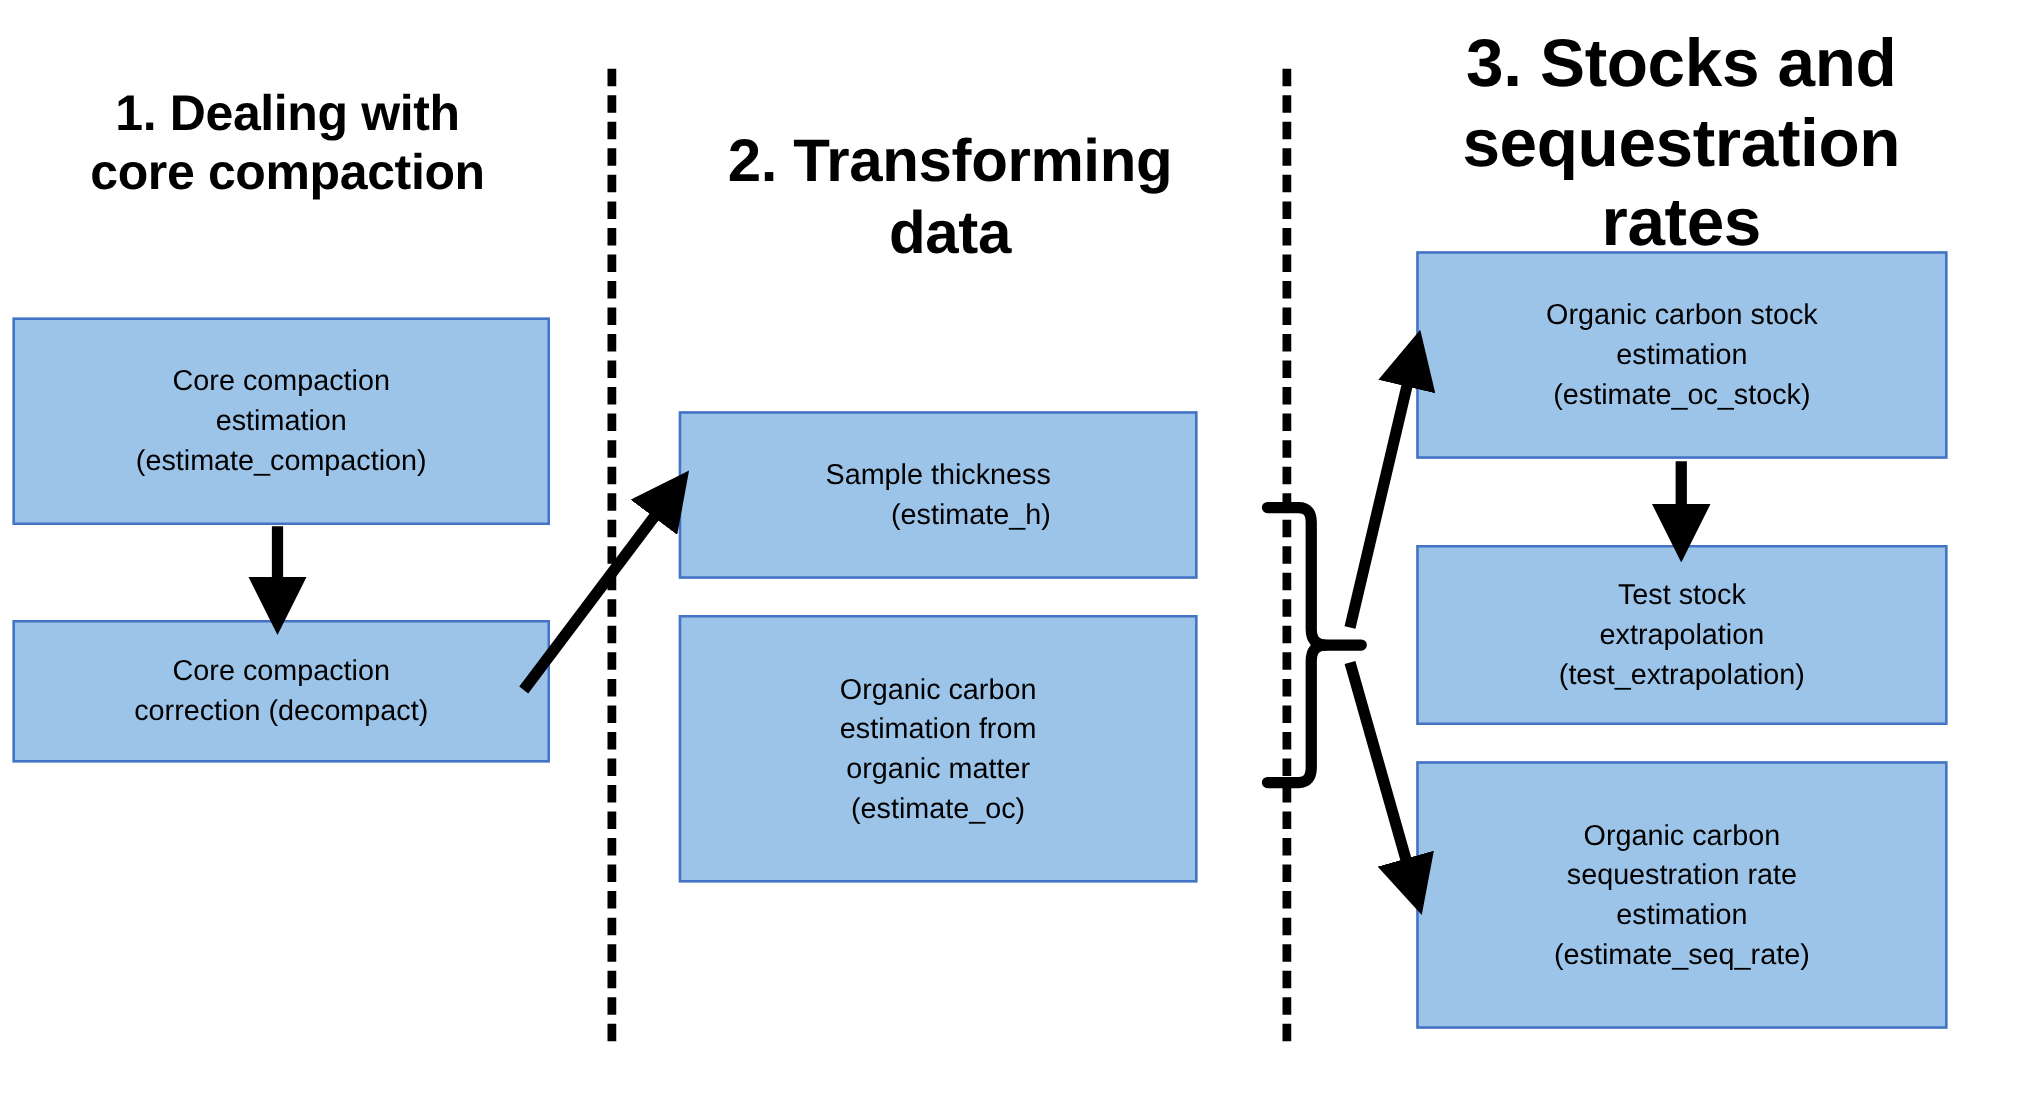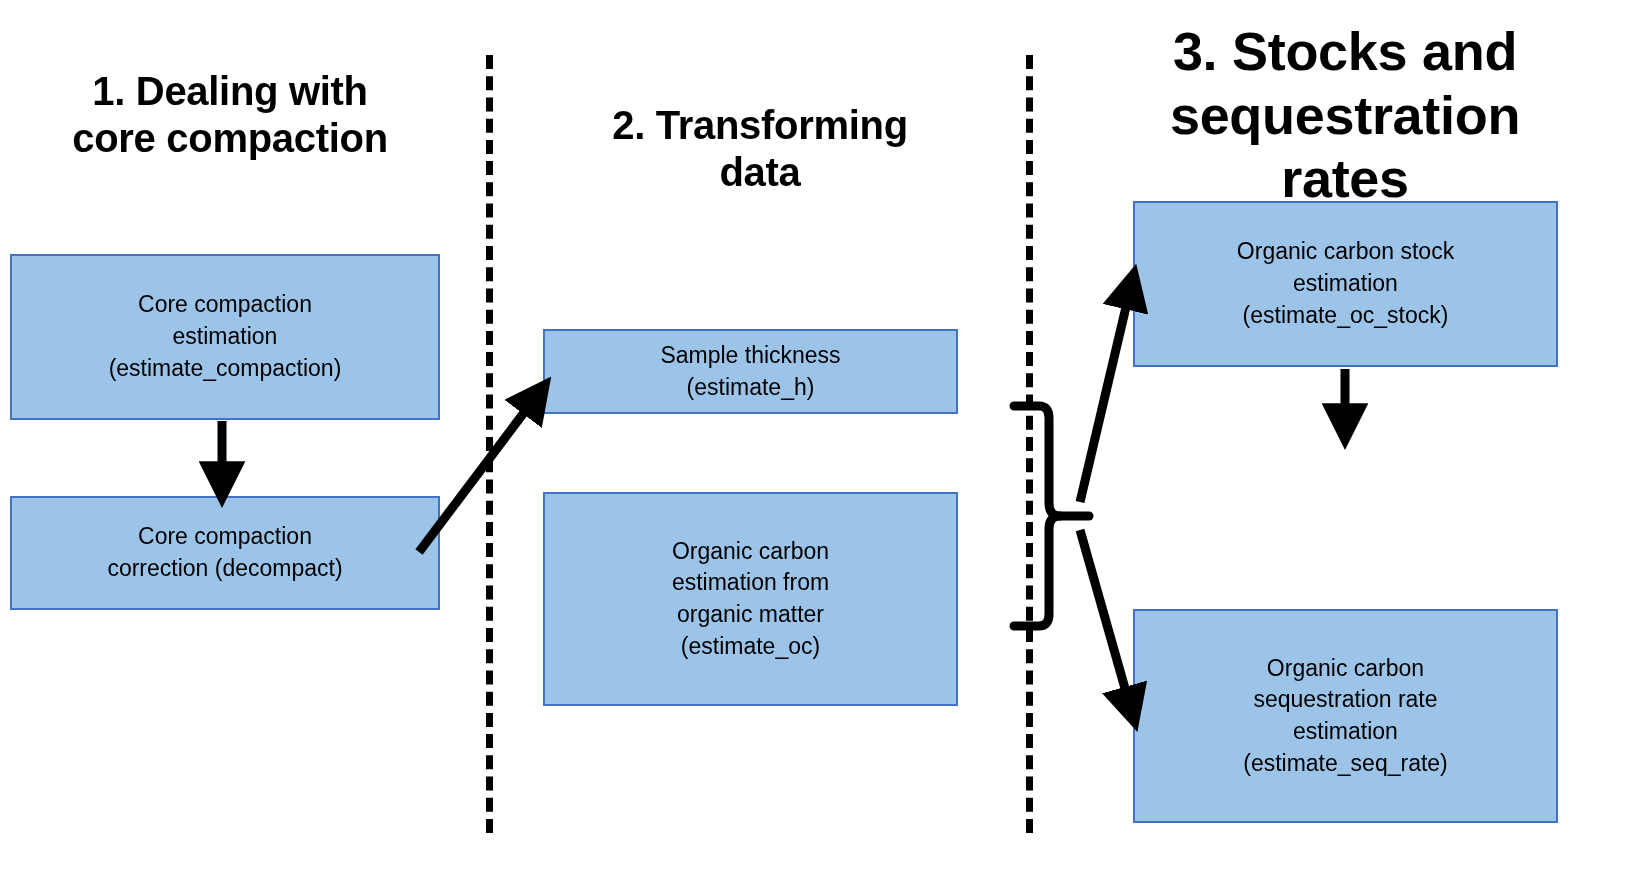--- a/index.html
+++ b/index.html
@@ -27,21 +27,21 @@
   #heading-1 {
     left: 30px;
     top: 68px;
     width: 400px;
     font-size: 40px;
   }
   #heading-2 {
     left: 560px;
     top: 102px;
     width: 400px;
-    font-size: 40px;
+    font-size: 48px;
   }
   #heading-3 {
     left: 1120px;
     top: 20px;
     width: 450px;
     font-size: 54px;
   }
   .box {
     position: absolute;
     background: #9CC3E8;
@@ -85,36 +85,39 @@
   <div class="box" style="left:10px; top:254px; width:430px; height:166px;">Core compaction
 estimation
 (estimate_compaction)</div>
 
   <div class="box" style="left:10px; top:496px; width:430px; height:114px;">Core compaction
 correction (decompact)</div>
 
   <div class="heading" id="heading-2">2. Transforming
 data</div>
 
-  <div class="box" style="left:543px; top:329px; width:415px; height:85px;">Sample thickness
+  <div class="box" style="left:543px; top:329px; width:415px; height:134px;text-align:right;">Sample thickness
 (estimate_h)</div>
 
   <div class="box" style="left:543px; top:492px; width:415px; height:214px;">Organic carbon
 estimation from
 organic matter
 (estimate_oc)</div>
 
   <div class="heading" id="heading-3">3. Stocks and
 sequestration rates
 estimations</div>
 
   <div class="box" style="left:1133px; top:201px; width:425px; height:166px;">Organic carbon stock
 estimation
 (estimate_oc_stock)</div>
 
+  <div class="box" style="left:1133px; top:436px; width:425px; height:144px;">Test stock
+extrapolation
+(test_extrapolation)</div>
 
   <div class="box" style="left:1133px; top:609px; width:425px; height:214px;">Organic carbon
 sequestration rate
 estimation
 (estimate_seq_rate)</div>
 
   <svg class="overlay" viewBox="0 0 1634 877">
     <defs>
       <marker id="arrowhead" markerWidth="5.2" markerHeight="5.2" refX="2.2" refY="2.6" orient="auto" markerUnits="strokeWidth">
         <path d="M0,0 L5.2,2.6 L0,5.2 z" fill="#000000"></path>

